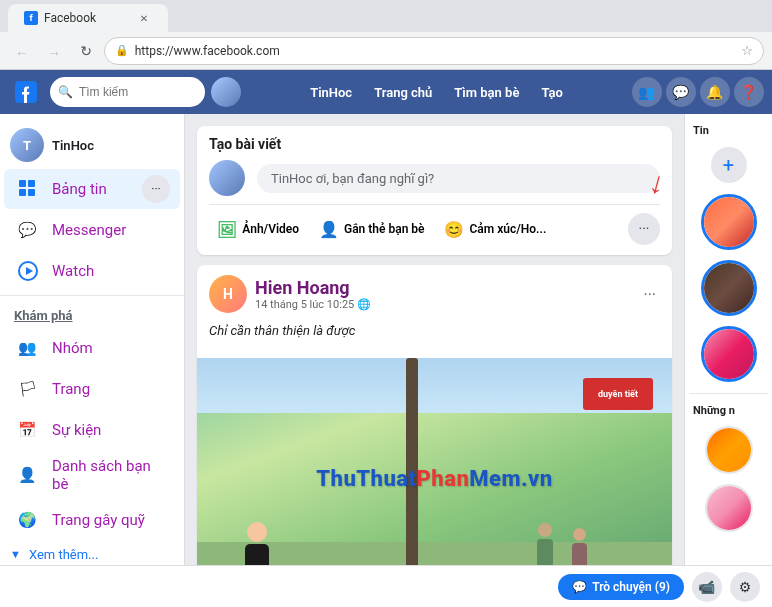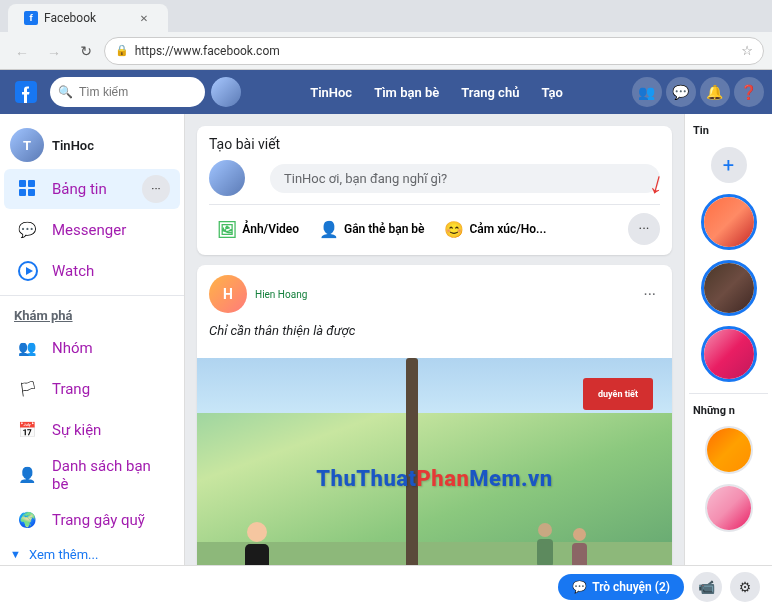--- a/index.html
+++ b/index.html
@@ -239,26 +239,26 @@
     }
 
     
     .post-creator {
       background: white;
       border-radius: 8px;
       padding: 10px 12px;
       box-shadow: 0 1px 2px rgba(0,0,0,0.1);
     }
     .post-creator-title {
-      font-size: 14px; font-weight: 400; color: #1c1e21;
+      font-size: 14px; font-weight: 700; color: #1c1e21;
       margin-bottom: 8px;
     }
     .post-creator-input-row {
       display: flex; align-items: center;
-      gap: 25px;
+      gap: 12px;
       padding-bottom: 8px;
       border-bottom: 1px solid #e4e6eb;
       margin-bottom: 4px;
     }
     .creator-avatar {
       width: 36px; height: 36px;
       border-radius: 50%;
       background: linear-gradient(135deg, #a0c4ff, #5b7ab5);
       flex-shrink: 0;
     }
@@ -311,21 +311,21 @@
     .post-avatar {
       width: 38px; height: 38px;
       border-radius: 50%;
       background: linear-gradient(135deg, #ffb347, #ff7b7b);
       flex-shrink: 0;
       display: flex; align-items: center; justify-content: center;
       font-size: 14px; color: white; font-weight: bold;
     }
     .post-meta { flex: 1; }
     .post-author {
-      font-size: 10px; font-weight: 400; color: #15803d;
+      font-size: 18px; font-weight: 700; color: #701a75;
     }
     .post-time {
       font-size: 11px; color: #65676b;
       display: flex; align-items: center; gap: 3px;
     }
     .post-options {
       color: #65676b; font-size: 16px; cursor: pointer;
       padding: 4px;
     }
     .post-text {
@@ -550,22 +550,22 @@
   </div>
   <div class="fb-search-box">
     <span class="fb-search-icon">🔍</span>
     <input class="fb-search-input" type="text" readonly="" placeholder="Tìm kiếm" style="">
   </div>
   <div class="fb-avatar-nav">
     <div class="fb-avatar-img"></div>
   </div>
   <div class="fb-nav">
     <div class="fb-nav-item">TinHoc</div>
+    <div class="fb-nav-item">Trang chủ</div>
     <div class="fb-nav-item">Tìm bạn bè</div>
-    <div class="fb-nav-item">Trang chủ</div>
     <div class="fb-nav-item">Tạo</div>
   </div>
   <div class="fb-header-icons">
     <div class="fb-icon-btn">👥</div>
     <div class="fb-icon-btn">💬</div>
     <div class="fb-icon-btn">🔔</div>
     <div class="fb-icon-btn">❓</div>
   </div>
 </div>
 
@@ -664,20 +664,24 @@
           </div>
         </div>
       </div>
     </div>
 
     <div class="feed-post">
       <div class="post-header">
         <div class="post-avatar">H</div>
         <div class="post-meta">
           <div class="post-author">Hien Hoang</div>
+          <div class="post-time">
+            <span>14 tháng 5 lúc 10:25</span>
+            <span>🌐</span>
+          </div>
         </div>
         <div class="post-options">···</div>
       </div>
       <div class="post-text">Chỉ cần thân thiện là được</div>
 
       <div class="post-image">
 
         <div class="scene-sky"></div>
 
         <div class="scene-road"></div>
@@ -732,21 +736,21 @@
     <div class="right-chat-avatar">
       <div class="chat-img-2"></div>
     </div>
   </div>
 
 </div>
 
 <div class="fb-bottom-bar">
   <div class="bottom-chat-btn">
     <span>💬</span>
-    <span>Trò chuyện (2)</span>
+    <span>Trò chuyện (9)</span>
   </div>
   <div class="bottom-icon-btn">
     <span>📹</span>
   </div>
   <div class="bottom-icon-btn">
     <span>⚙</span>
   </div>
 </div>
 
 </body></html>

